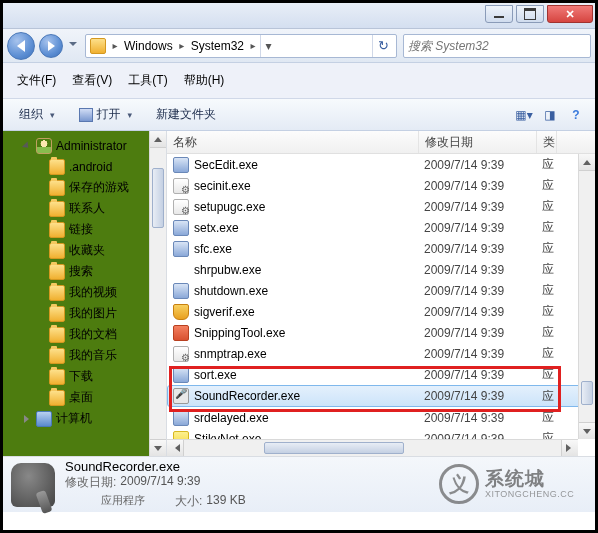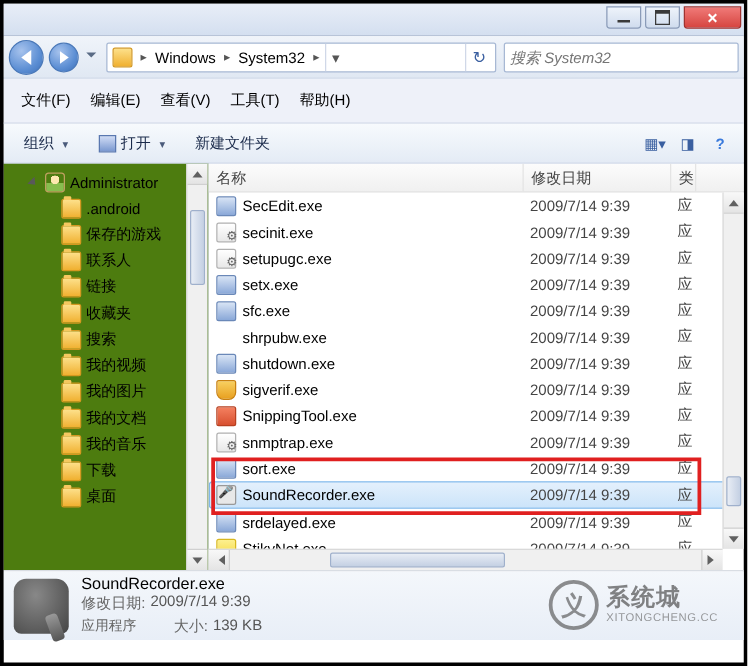--- a/index.html
+++ b/index.html
@@ -136,21 +136,20 @@
       <span class="bc-refresh" title="刷新"></span>
     </div>
     <div class="searchbox">
       <input placeholder="搜索 System32" style="">
       <span class="search-icon">🔍</span>
     </div>
   </div>
 
   <div class="menubar">
     <span class="menu-item">文件(F)</span>
-    <span class="menu-item">编辑(E)</span>
     <span class="menu-item">查看(V)</span>
     <span class="menu-item">工具(T)</span>
     <span class="menu-item">帮助(H)</span>
   </div>
 
   <div class="toolbar">
     <span class="tool-btn tool-dd">组织</span>
     <span class="tool-btn tool-dd">
       <span style="width:14px;height:14px;background:linear-gradient(#d0dcf5,#7a98d0);border:1px solid #5a78b0;display:inline-block;"></span>
       <span>打开</span>
@@ -225,20 +224,25 @@
           <div class="tree-item l2">
             <span class="expander none"></span>
             <span class="ficon folder"></span>
             <span>下载</span>
           </div>
           <div class="tree-item l2">
             <span class="expander none"></span>
             <span class="ficon folder"></span>
             <span>桌面</span>
           </div>
+          <div class="tree-item">
+            <span class="expander closed"></span>
+            <span class="ficon computer"></span>
+            <span>计算机</span>
+          </div>
         </div>
       <div class="sidebar-scroll">
         <div class="sb-arr up"></div>
         <div class="sb-thumb"></div>
         <div style="flex:1"></div>
         <div class="sb-arr down"></div>
       </div>
     </div>
 
     <div class="listpane">
@@ -362,21 +366,21 @@
     <div class="details-icon"></div>
     <div class="details-text">
       <div>
         <span class="dt-name">SoundRecorder.exe</span>
         &nbsp;&nbsp;
         <span class="dt-meta">
             <span class="lbl">修改日期:</span> 
             <span>2009/7/14 9:39</span>
           </span>
       </div>
-      <div style="display:flex;gap:30px;">
+      <div style="display:flex;gap:30px;margin-left:36px;">
         <span class="dt-sub">应用程序</span>
         <span class="dt-meta">
             <span class="lbl">大小:</span> 
             <span>139 KB</span>
           </span>
       </div>
     </div>
 
     <div class="watermark">
       <div class="wm-logo">义</div>

